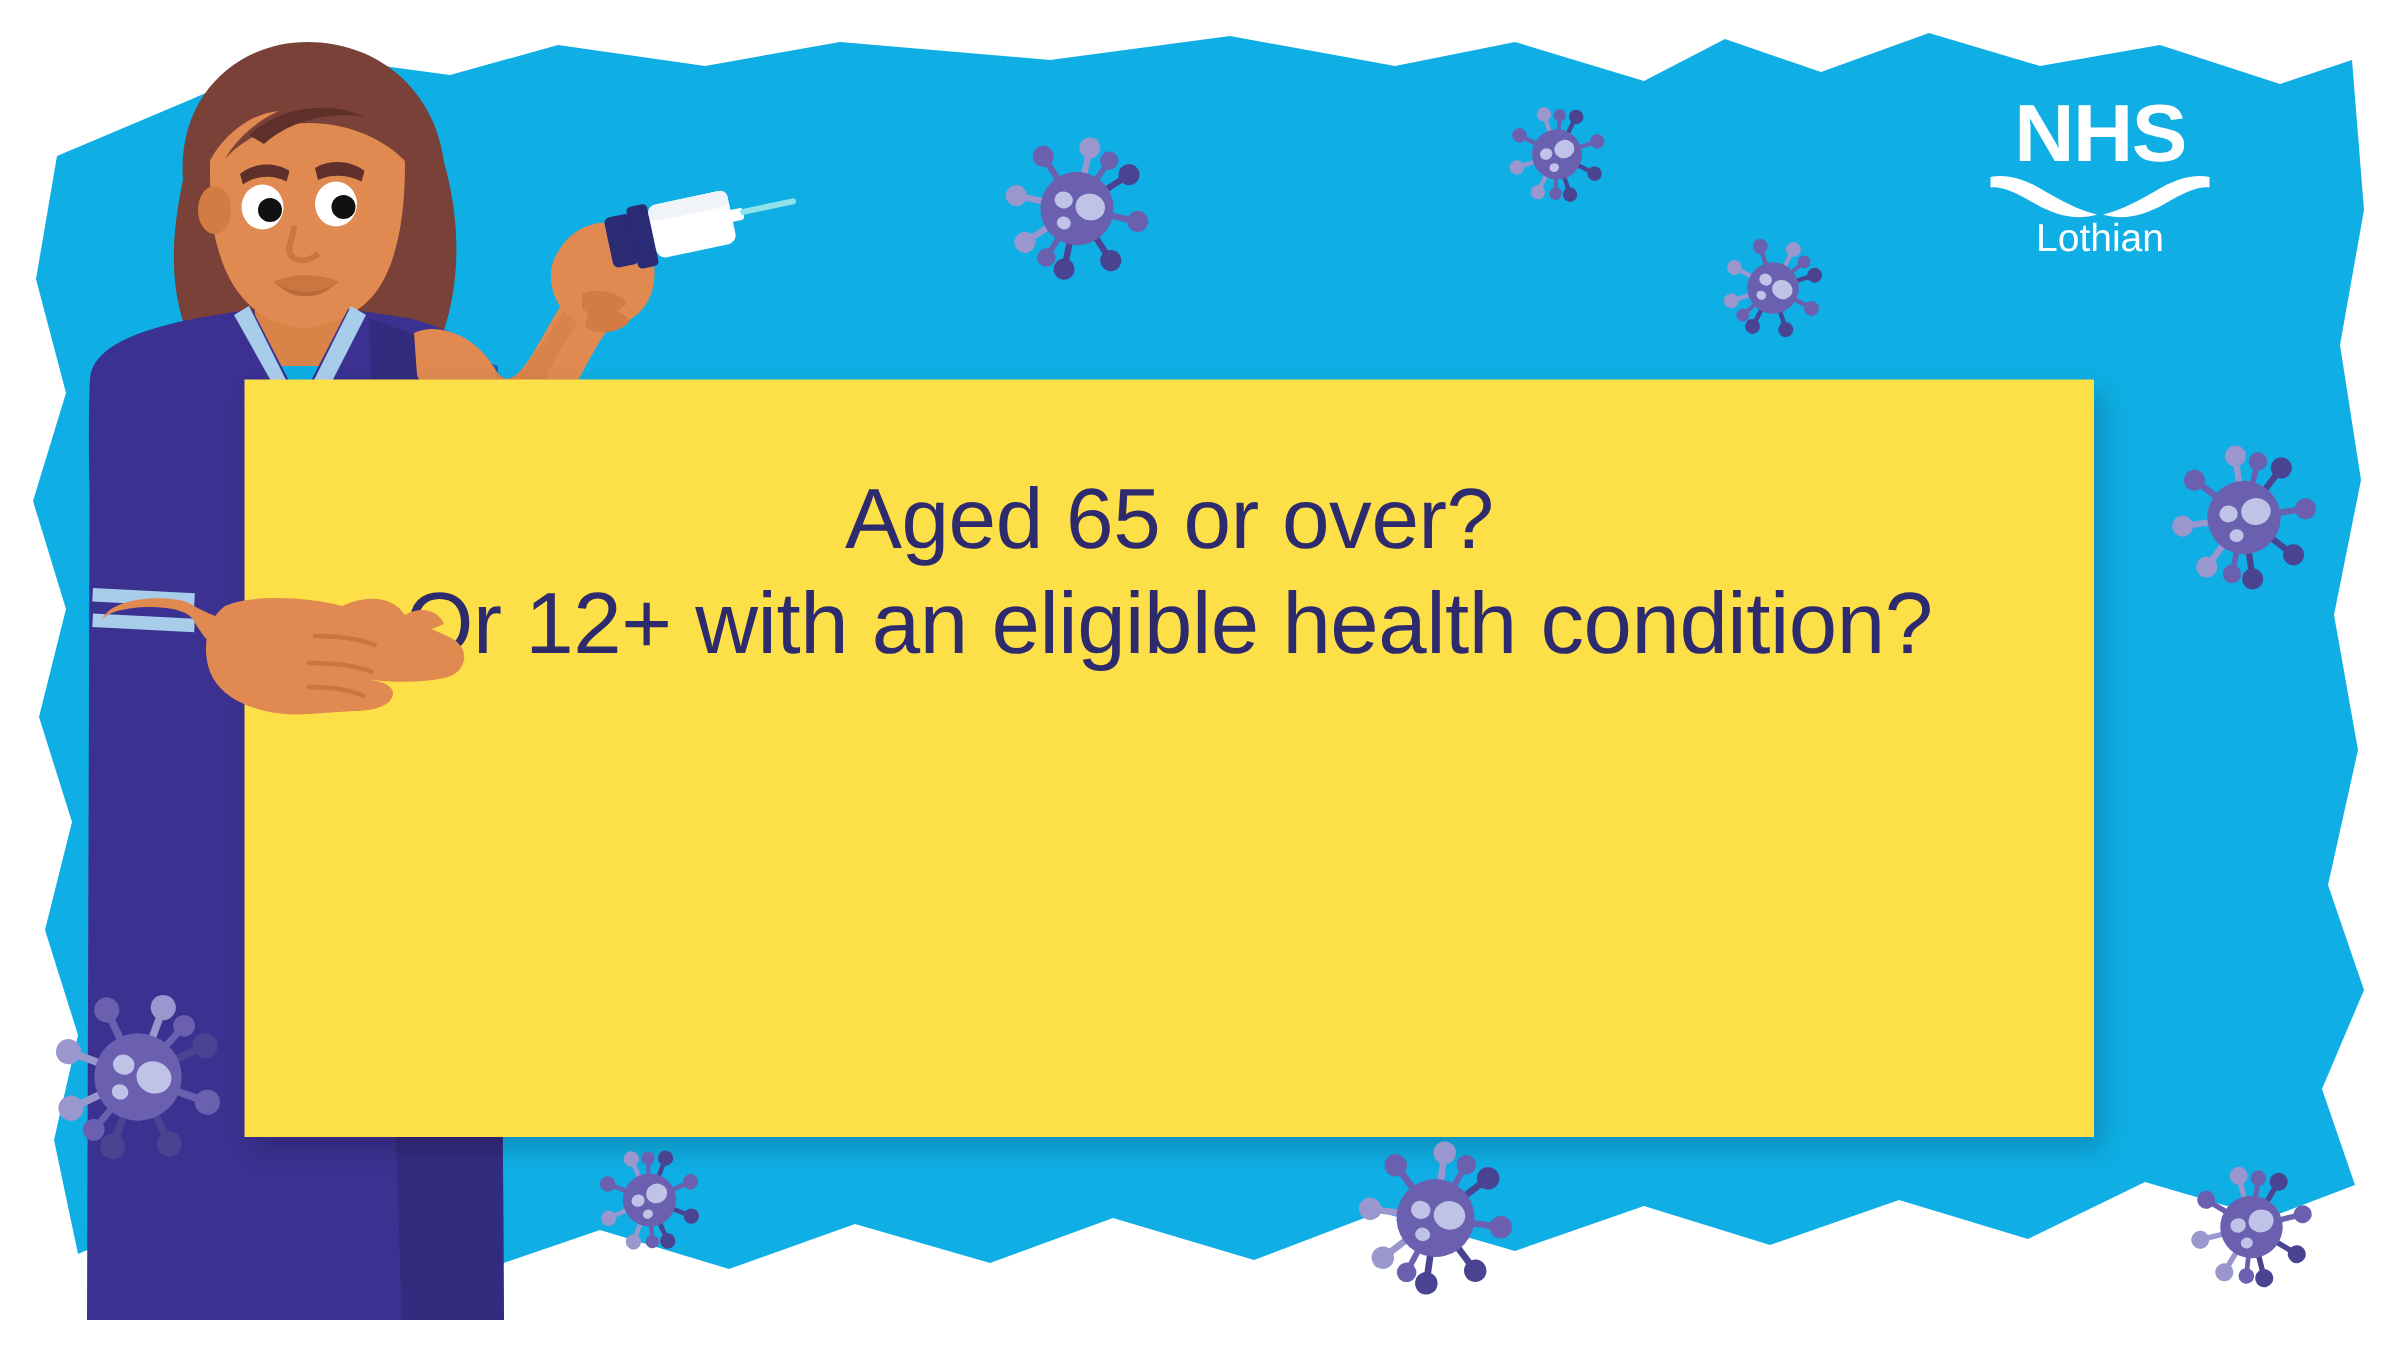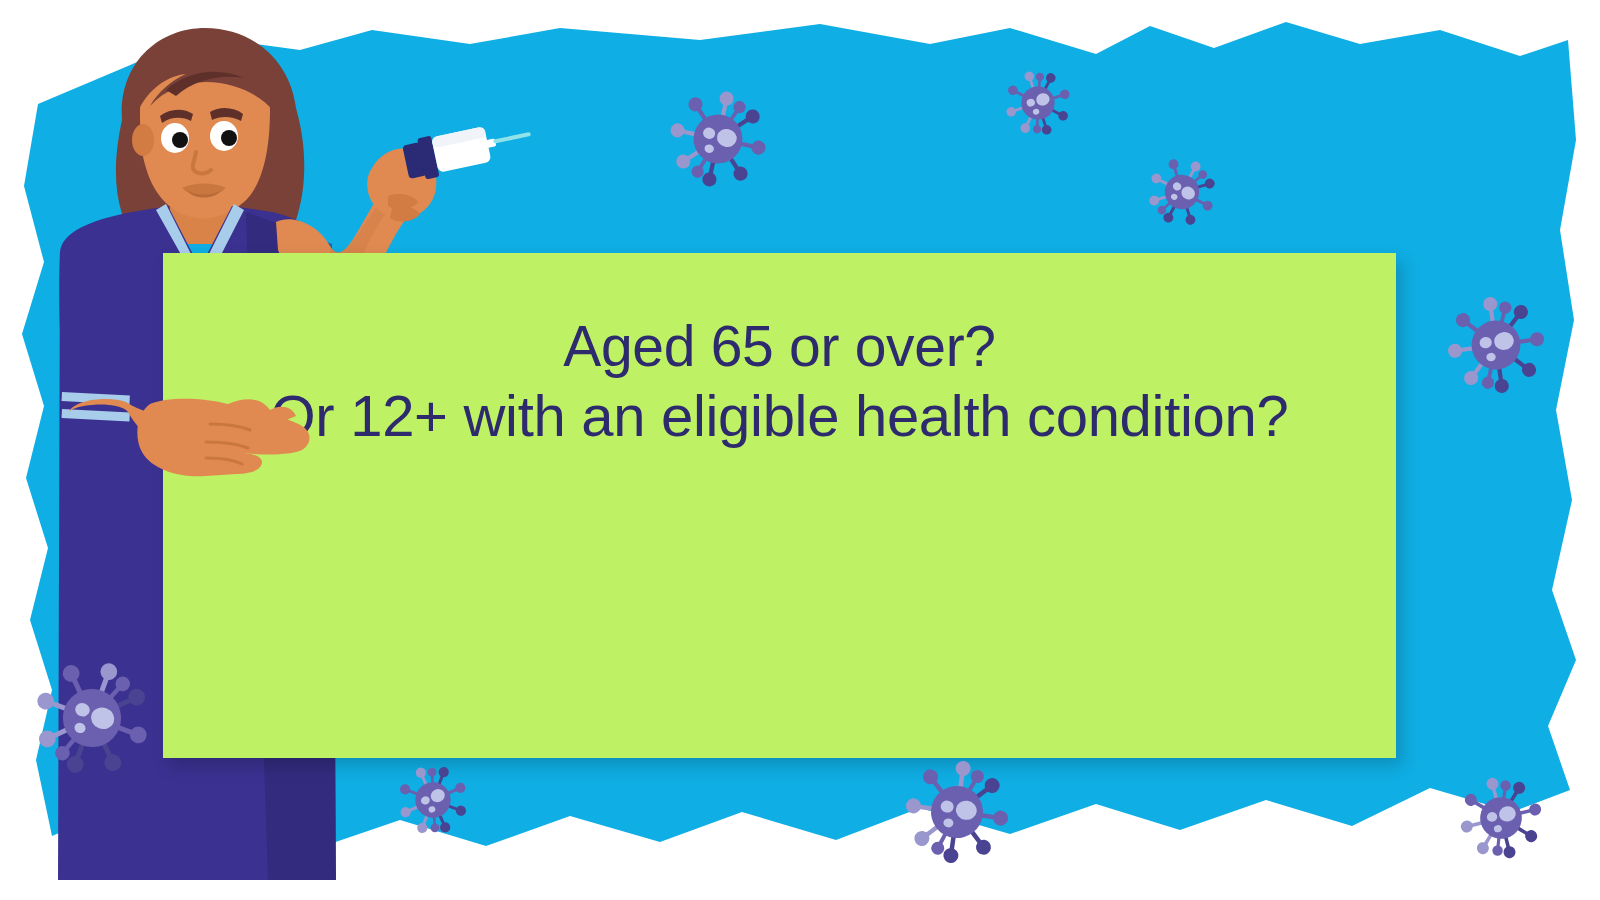--- a/index.html
+++ b/index.html
@@ -33,21 +33,21 @@
   
   #nurse { z-index: 4; }
 
   
   #message-card {
     position: absolute;
     left: 163px;
     top: 253px;
     width: 1233px;
     height: 505px;
-    background: #bef264;
+    background: #fde047;
     z-index: 5;
     box-shadow: 6px 8px 16px rgba(0,0,0,0.18);
     display: flex;
     flex-direction: column;
     align-items: center;
     justify-content: flex-start;
     box-sizing: border-box;
     padding-top: 58px;
   }
   #pointing-hand { z-index: 7; }
@@ -294,14 +294,22 @@
   </svg>
 
   <svg class="layer" id="virus-layer-front" viewBox="0 0 1600 900" xmlns="http://www.w3.org/2000/svg">
     <use href="#virus-glyph" transform="translate(1496,345) scale(0.47) rotate(-8)"></use>
     <use href="#virus-glyph" transform="translate(92,718) scale(0.56) rotate(20)"></use>
     <use href="#virus-glyph" transform="translate(433,800) scale(0.34) rotate(-24)"></use>
     <use href="#virus-glyph" transform="translate(957,812) scale(0.50) rotate(8)"></use>
     <use href="#virus-glyph" transform="translate(1501,818) scale(0.40) rotate(-14)"></use>
   </svg>
 
+  <div id="nhs-logo">
+    <div class="nhs-word">NHS</div>
+    <svg id="nhs-swoosh" viewBox="0 0 150 32" xmlns="http://www.w3.org/2000/svg">
+      <path fill="#FFFFFF" d="M 2,2 C 10,0 22,2 34,9 C 48,17 60,24 73,27 C 60,31 46,28 32,20 C 20,13 10,8 2,9 Z"></path>
+      <path fill="#FFFFFF" d="M 148,2 C 140,0 128,2 116,9 C 102,17 90,24 77,27 C 90,31 104,28 118,20 C 130,13 140,8 148,9 Z"></path>
+    </svg>
+    <div class="lothian-word">Lothian</div>
+  </div>
 
 </div>
 
 </body></html>

